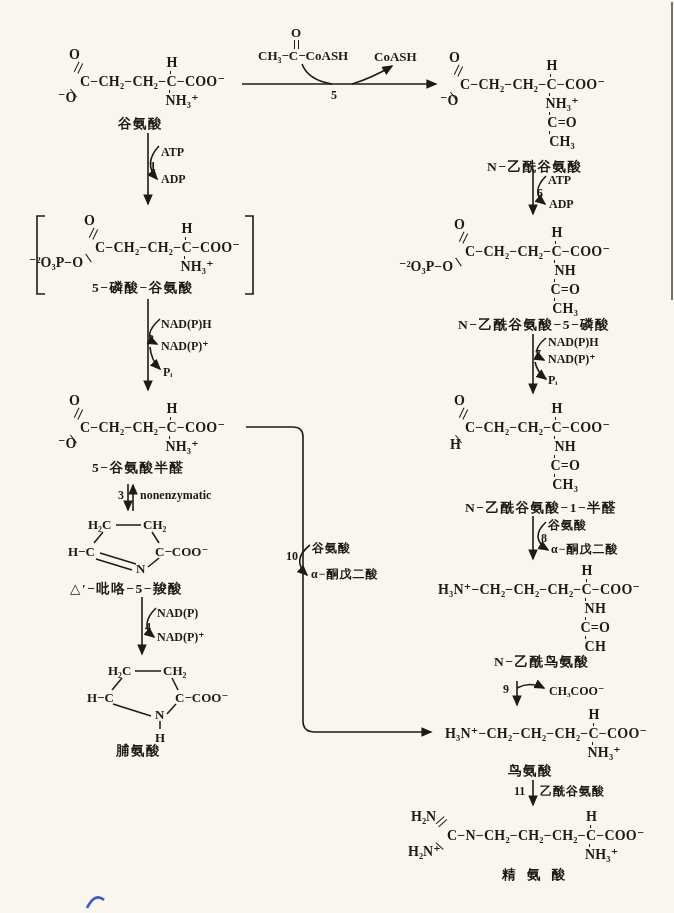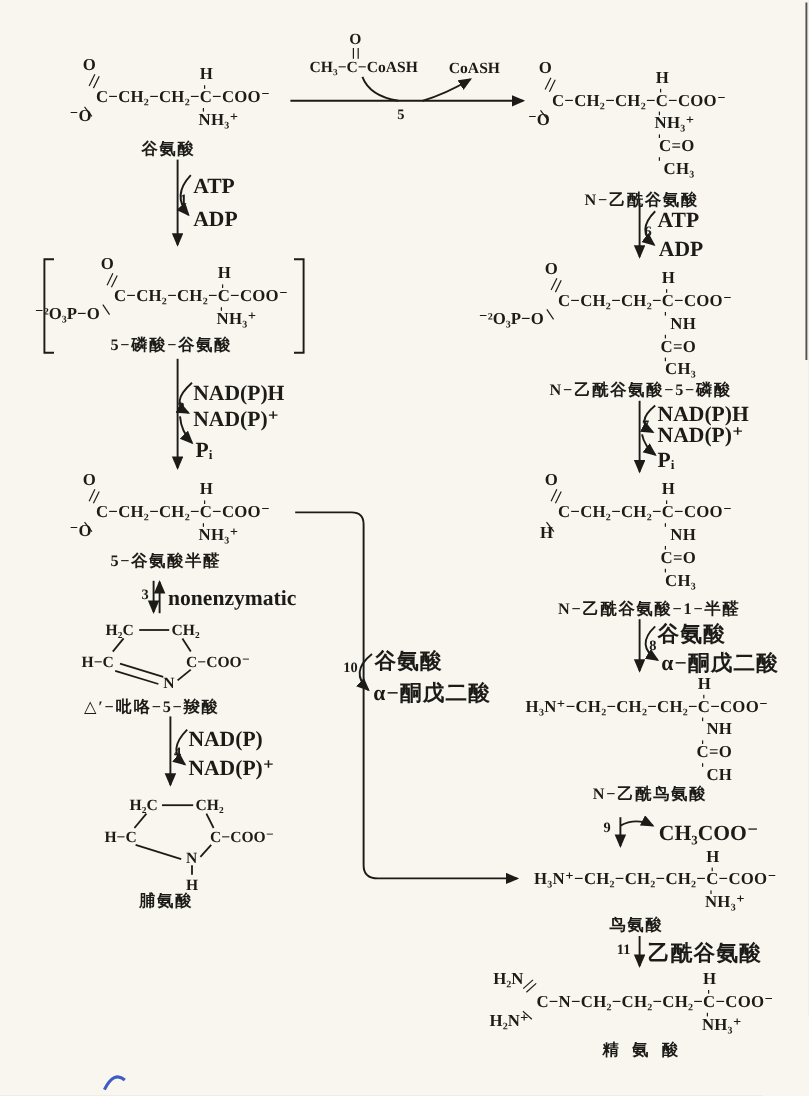--- a/index.html
+++ b/index.html
@@ -1,27 +1,27 @@
 <!DOCTYPE html>
 <html><head>
 <meta charset="utf-8">
 <style>
   html,body{margin:0;padding:0;background:#e8e6e0;}
   #fig{position:relative;width:674px;height:913px;background:#f8f6ef;overflow:hidden;
        font-family:"Liberation Serif","DejaVu Serif",serif;color:#1c1b17;}
   .t{position:absolute;white-space:nowrap;font-weight:700;font-size:13px;line-height:1.1;}
   .cn{font-size:13.5px;letter-spacing:1.5px;}
-  .sm{font-size:18px;letter-spacing:0;}
+  .sm{font-size:12px;letter-spacing:0;}
   .num{font-size:12px;}
   .mol{position:absolute;white-space:nowrap;font-weight:700;font-size:14px;line-height:1.15;letter-spacing:.2px;}
   .og{position:absolute;letter-spacing:0;}
   .alpha{position:relative;display:inline-block;}
   .htop{position:absolute;bottom:calc(100% + 3px);left:0;}
   .htop::after{content:"";position:absolute;top:100%;left:4px;height:3px;border-left:1.6px solid currentColor;}
-  .bcol{position:absolute;top:calc(100% + 3px);left:-1px;display:block;text-align:right;}
+  .bcol{position:absolute;top:calc(100% + 3px);left:-1px;display:block;text-align:center;}
   .bi{display:block;position:relative;margin-top:3px;}
   .bi:first-child{margin-top:0;}
   .bi::before{content:"";position:absolute;bottom:100%;left:4px;height:3px;border-left:1.6px solid currentColor;}
   .db,.sb{position:absolute;display:block;}
   .db{width:2.5px;border-left:1.6px solid currentColor;border-right:1.6px solid currentColor;}
   .sb{width:0;border-left:1.6px solid currentColor;}
   svg.overlay{position:absolute;left:0;top:0;}
 </style>
 </head>
 <body>

